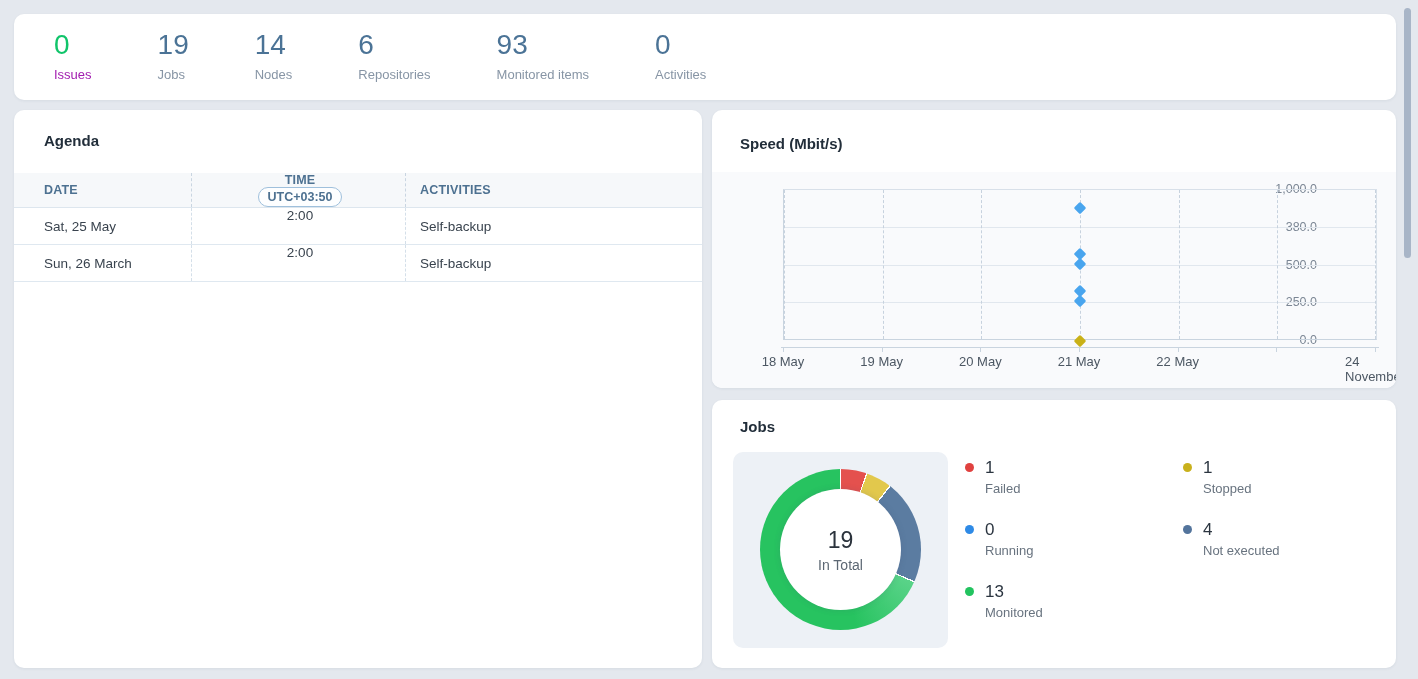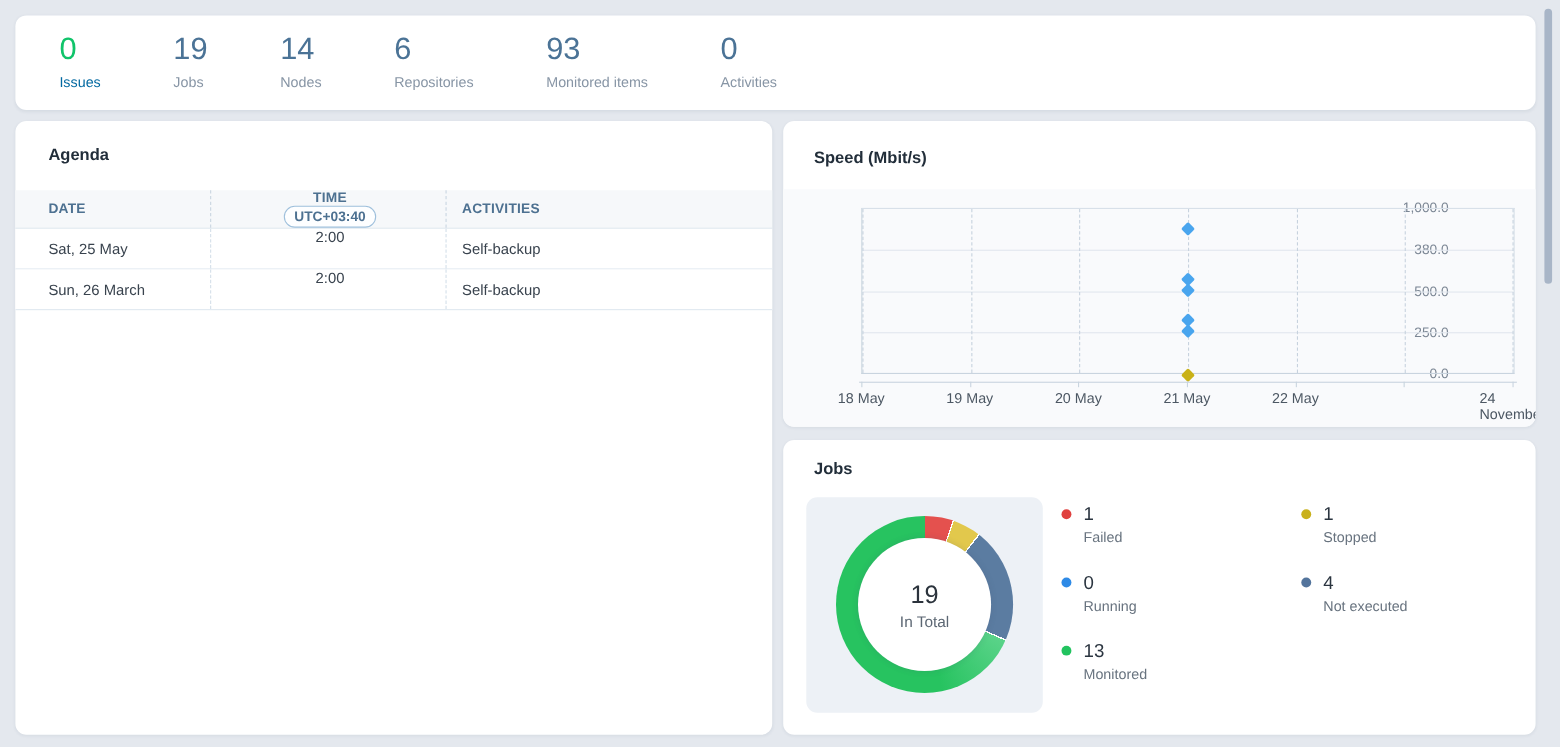--- a/index.html
+++ b/index.html
@@ -67,21 +67,21 @@
   #scrollbar-thumb{position:absolute;right:7px;top:8px;width:7px;height:250px;border-radius:4px;background:#a8b5c7;cursor:pointer;}
 </style>
 </head>
 <body>
 
 <div id="app">
 
   <div class="card" id="stats-card">
       <div class="stat-item">
         <div class="stat-value" style="color: rgb(16, 196, 106);">0</div>
-        <div class="stat-label" style="color: #0369a1;">Issues</div>
+        <div class="stat-label" style="color: #a21caf;">Issues</div>
       </div>
       <div class="stat-item">
         <div class="stat-value">19</div>
         <div class="stat-label">Jobs</div>
       </div>
       <div class="stat-item">
         <div class="stat-value">14</div>
         <div class="stat-label">Nodes</div>
       </div>
       <div class="stat-item">
@@ -102,21 +102,21 @@
     <div id="agenda-header">
       <div class="panel-title">Agenda</div>
     </div>
     <div id="agenda-table">
       <div class="agd-row agd-head">
         <div class="agd-col1">
             <span class="agd-head-label">DATE</span>
           </div>
         <div class="agd-col2">
           <span class="agd-head-label">TIME</span>
-          <span class="tz-badge">UTC+03:40</span>
+          <span class="tz-badge">UTC+03:50</span>
         </div>
         <div class="agd-col3">
             <span class="agd-head-label">ACTIVITIES</span>
           </div>
       </div>
       <div id="agenda-rows">
           <div class="agd-row agd-body-row">
             <div class="agd-col1">
               <span class="agd-cell-text">Sat, 25 May</span>
             </div>

